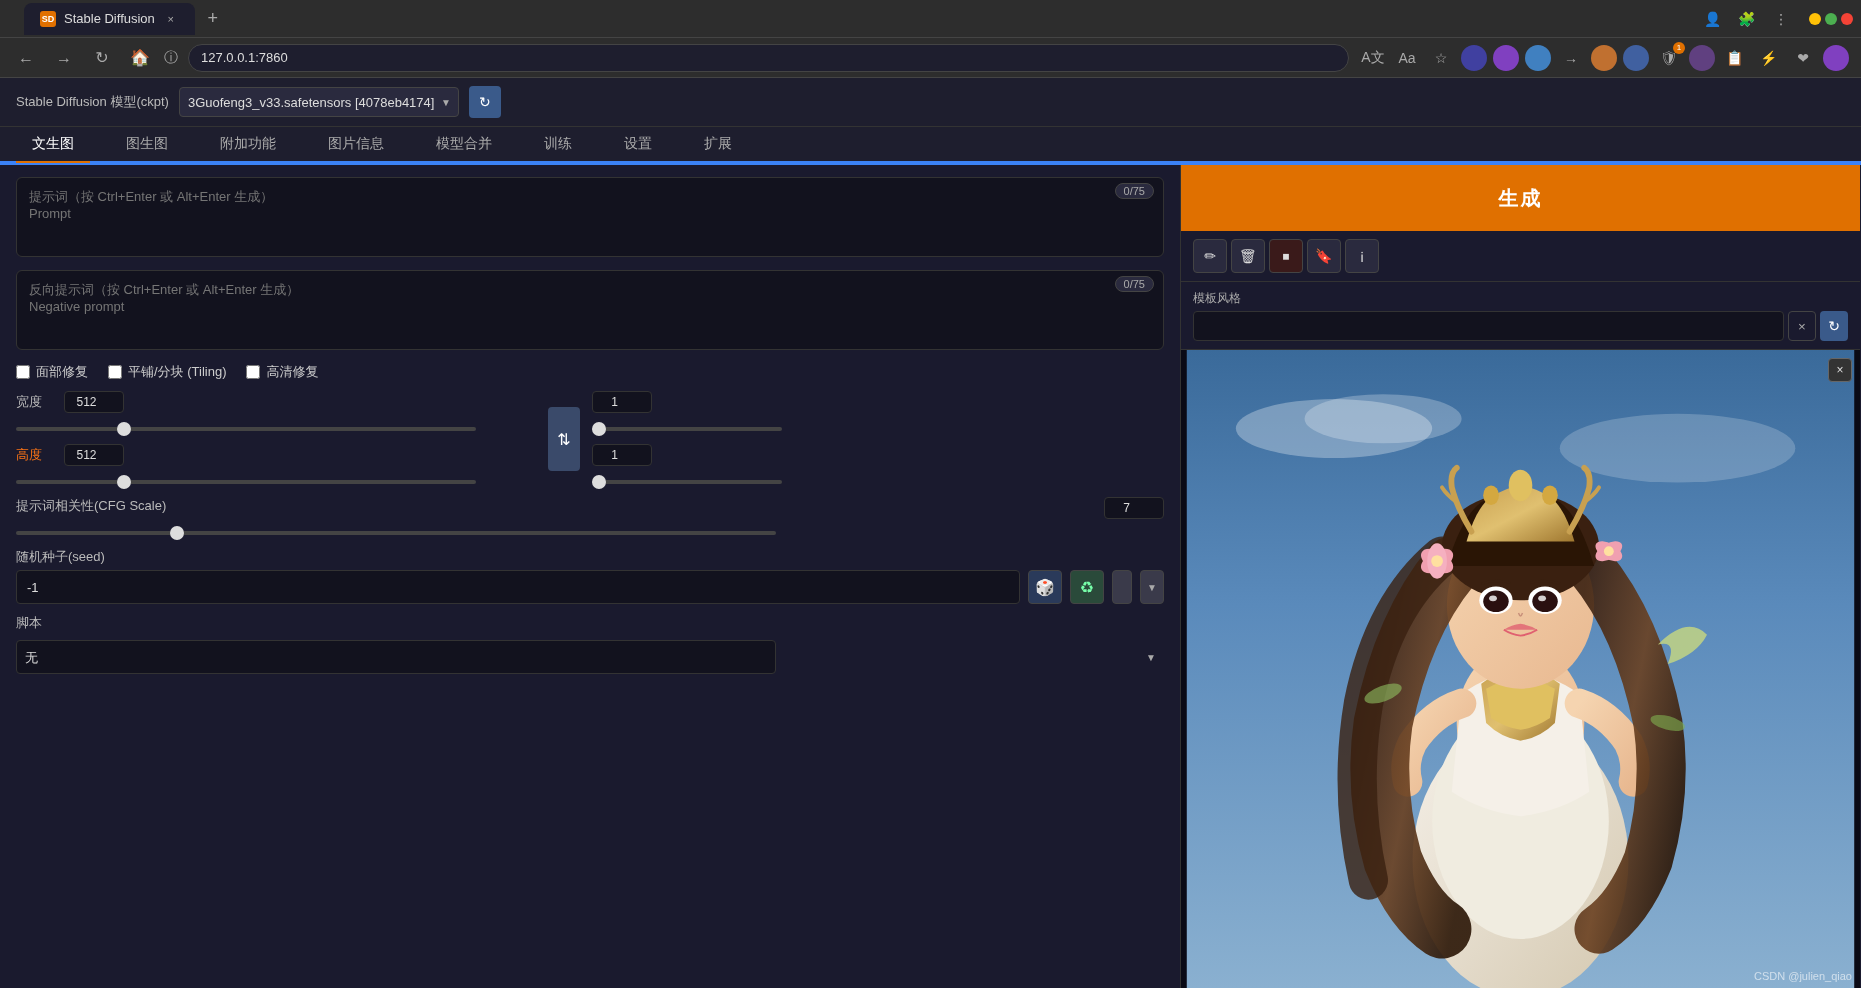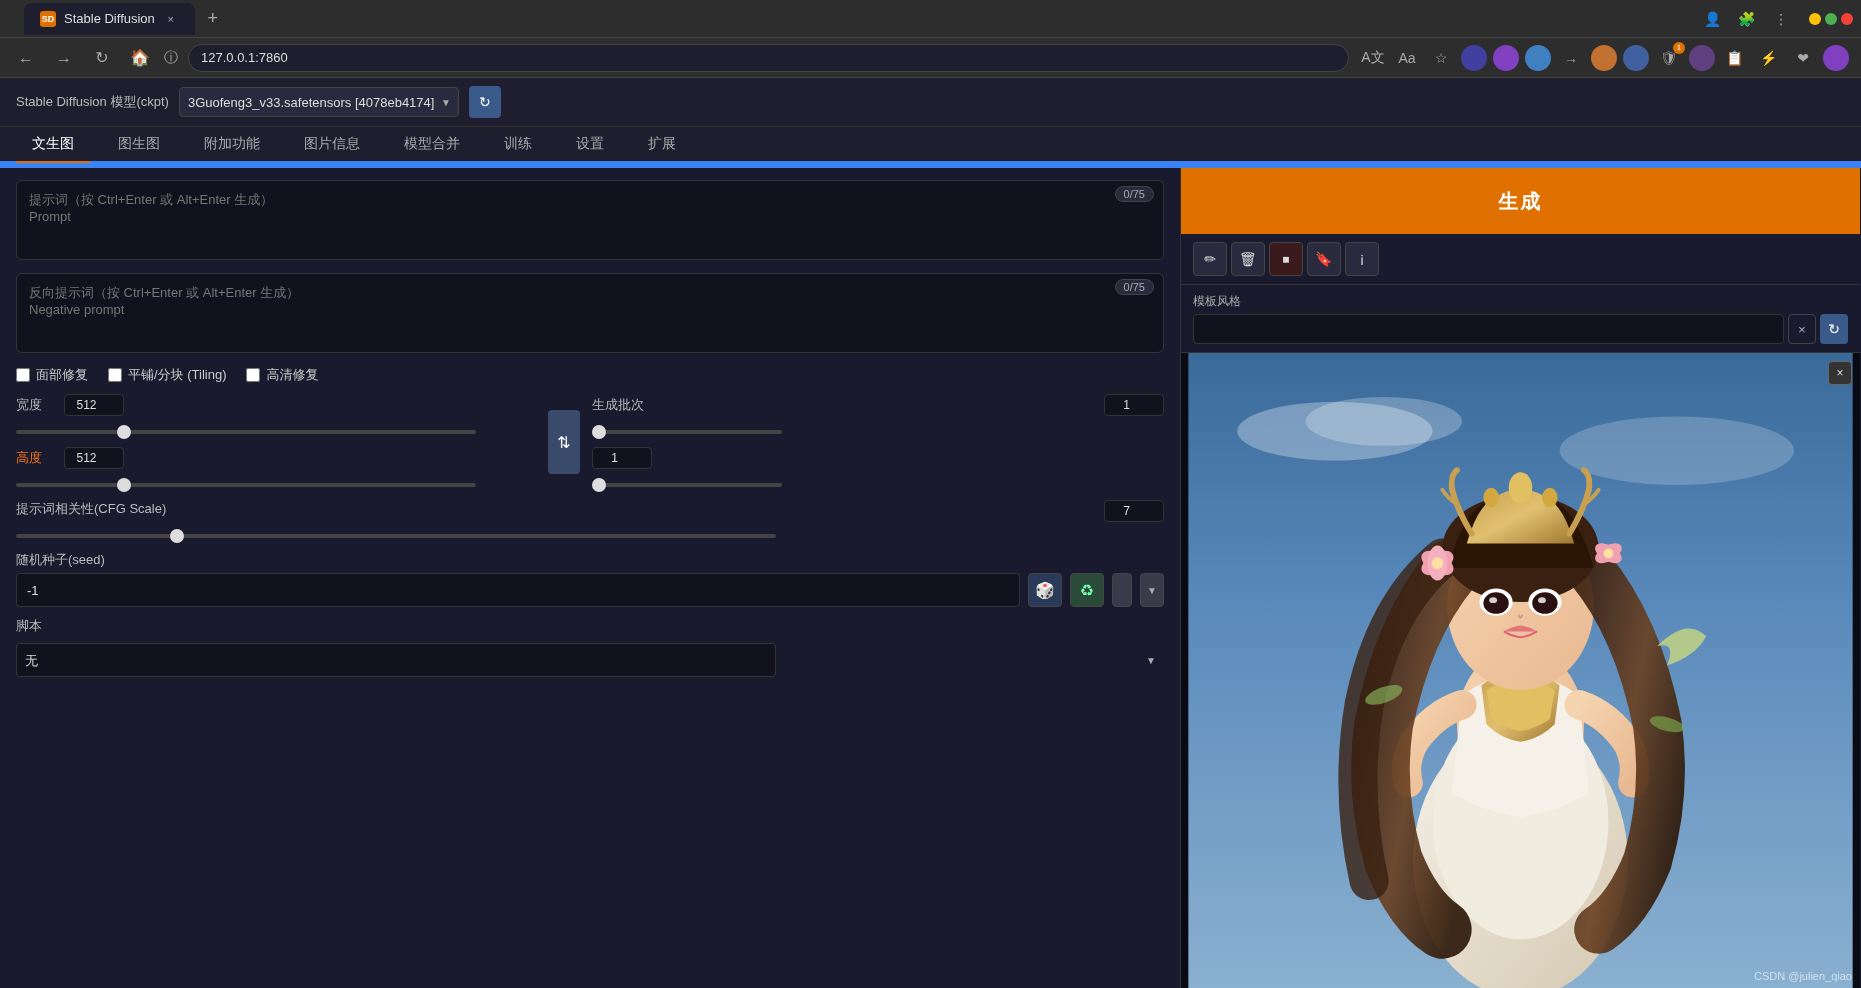--- a/index.html
+++ b/index.html
@@ -200,22 +200,22 @@
       color: white;
       font-size: 14px;
     }
 
     
     .tabs-bar {
       background: #1e1e2e;
       display: flex;
       align-items: flex-end;
       padding: 0 16px;
-      border-bottom: 7px solid #3b82f6;
-      gap: 12px;
+      border-bottom: 4px solid #3b82f6;
+      gap: 20px;
     }
     .tab-nav {
       padding: 8px 16px;
       cursor: pointer;
       color: #aaa;
       font-size: 14px;
       border-bottom: 2px solid transparent;
       margin-bottom: -2px;
       white-space: nowrap;
     }
@@ -710,21 +710,20 @@
             <input type="number" class="value-box" value="512" style="width: 60px;">
           </div>
           <input type="range" class="dim-slider" min="64" max="2048" value="512" style="width: 460px;">
         </div>
 
         <button class="swap-btn" style="margin-top:16px;">⇅</button>
 
         <div style="flex:1;">
           
           <div style="display:flex; align-items:center; gap:8px; margin-bottom:6px;">
-            <span style="color:#bbb; font-size:13px; flex:1;">生成批次</span>
             <input type="number" class="value-box" value="1" style="width: 60px;">
           </div>
           <input type="range" class="dim-slider" min="1" max="100" value="1" style="width: 190px;">
 
           
           <div style="display:flex; align-items:center; gap:8px; margin-top:10px; margin-bottom:6px;">
             <input type="number" class="value-box" value="1" style="width: 60px;">
           </div>
           <input type="range" class="dim-slider" min="1" max="8" value="1" style="width: 190px;">
         </div>

